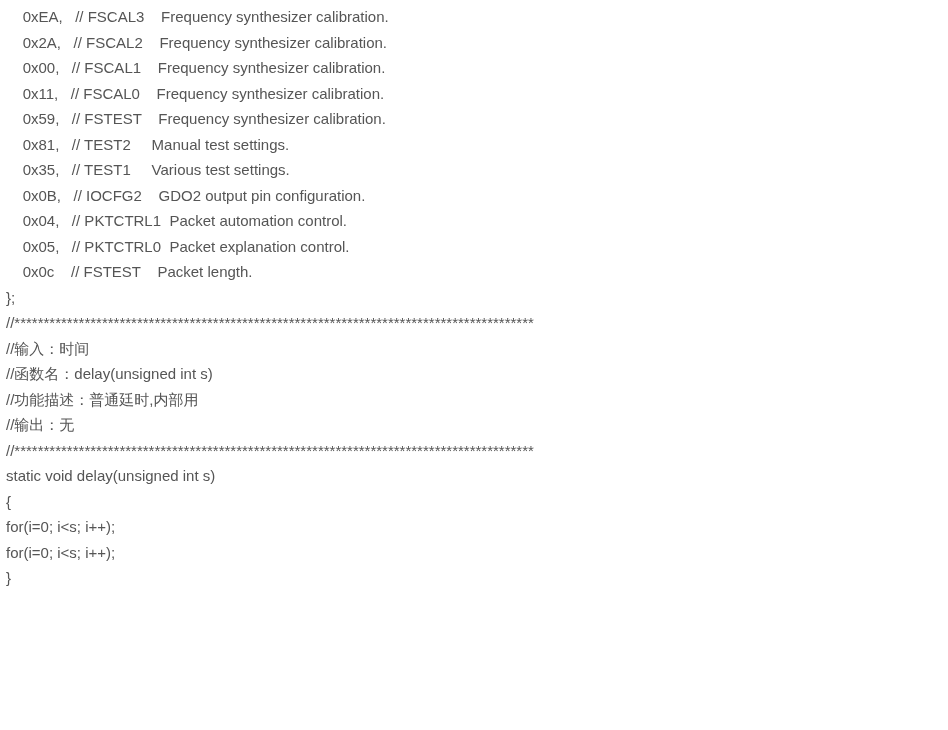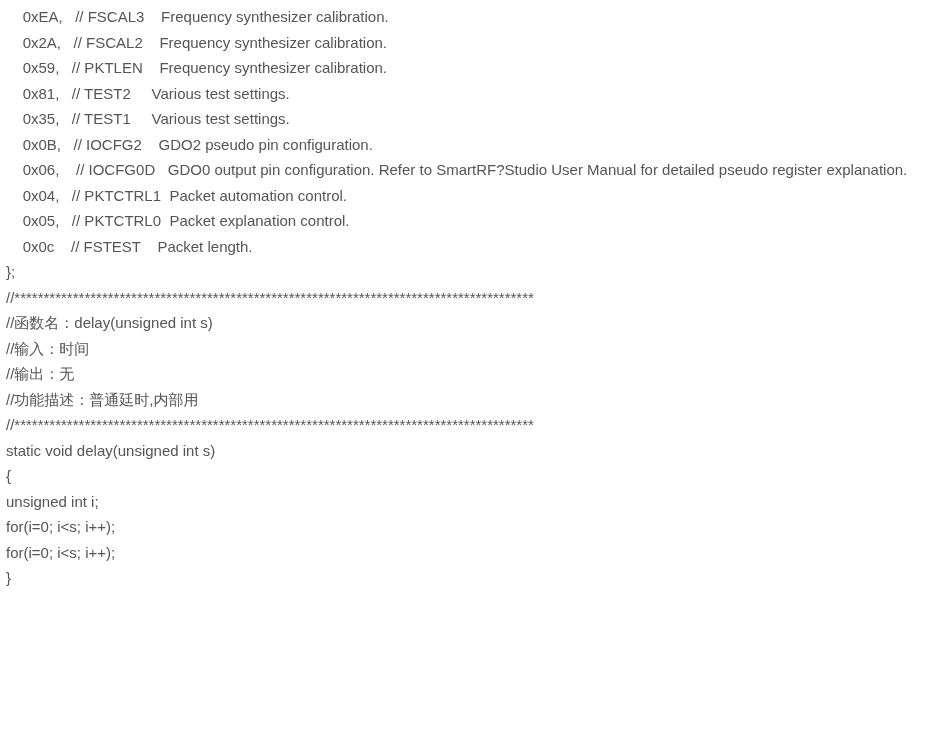--- a/index.html
+++ b/index.html
@@ -20,34 +20,34 @@
       white-space: pre-wrap;
       padding: 0 6px;
     }
   </style>
 </head>
 <body>
 
 <div>
   <div class="line">    0xEA,   // FSCAL3    Frequency synthesizer calibration.</div>
   <div class="line">    0x2A,   // FSCAL2    Frequency synthesizer calibration.</div>
-  <div class="line">    0x59,   // PKTLEN    Frequency synthesizer calibration.</div>
-  <div class="line">    0x81,   // TEST2     Various test settings.</div>
+  <div class="line">    0x00,   // FSCAL1    Frequency synthesizer calibration.</div>
+  <div class="line">    0x11,   // FSCAL0    Frequency synthesizer calibration.</div>
+  <div class="line">    0x59,   // FSTEST    Frequency synthesizer calibration.</div>
+  <div class="line">    0x81,   // TEST2     Manual test settings.</div>
   <div class="line">    0x35,   // TEST1     Various test settings.</div>
-  <div class="line">    0x0B,   // IOCFG2    GDO2 pseudo pin configuration.</div>
-  <div class="line">    0x06,    // IOCFG0D   GDO0 output pin configuration. Refer to SmartRF?Studio User Manual for detailed pseudo register explanation.</div>
+  <div class="line">    0x0B,   // IOCFG2    GDO2 output pin configuration.</div>
   <div class="line">    0x04,   // PKTCTRL1  Packet automation control.</div>
   <div class="line">    0x05,   // PKTCTRL0  Packet explanation control.</div>
   <div class="line">    0x0c    // FSTEST    Packet length.</div>
   <div class="line">};</div>
   <div class="line">//*****************************************************************************************</div>
+  <div class="line">//输入：时间</div>
   <div class="line">//函数名：delay(unsigned int s)</div>
-  <div class="line">//输入：时间</div>
+  <div class="line">//功能描述：普通廷时,内部用</div>
   <div class="line">//输出：无</div>
-  <div class="line">//功能描述：普通廷时,内部用</div>
   <div class="line">//*****************************************************************************************</div>
   <div class="line">static void delay(unsigned int s)</div>
   <div class="line">{</div>
-  <div class="line">unsigned int i;</div>
   <div class="line">for(i=0; i&lt;s; i++);</div>
   <div class="line">for(i=0; i&lt;s; i++);</div>
   <div class="line">}</div>
 </div>
 
 </body></html>

